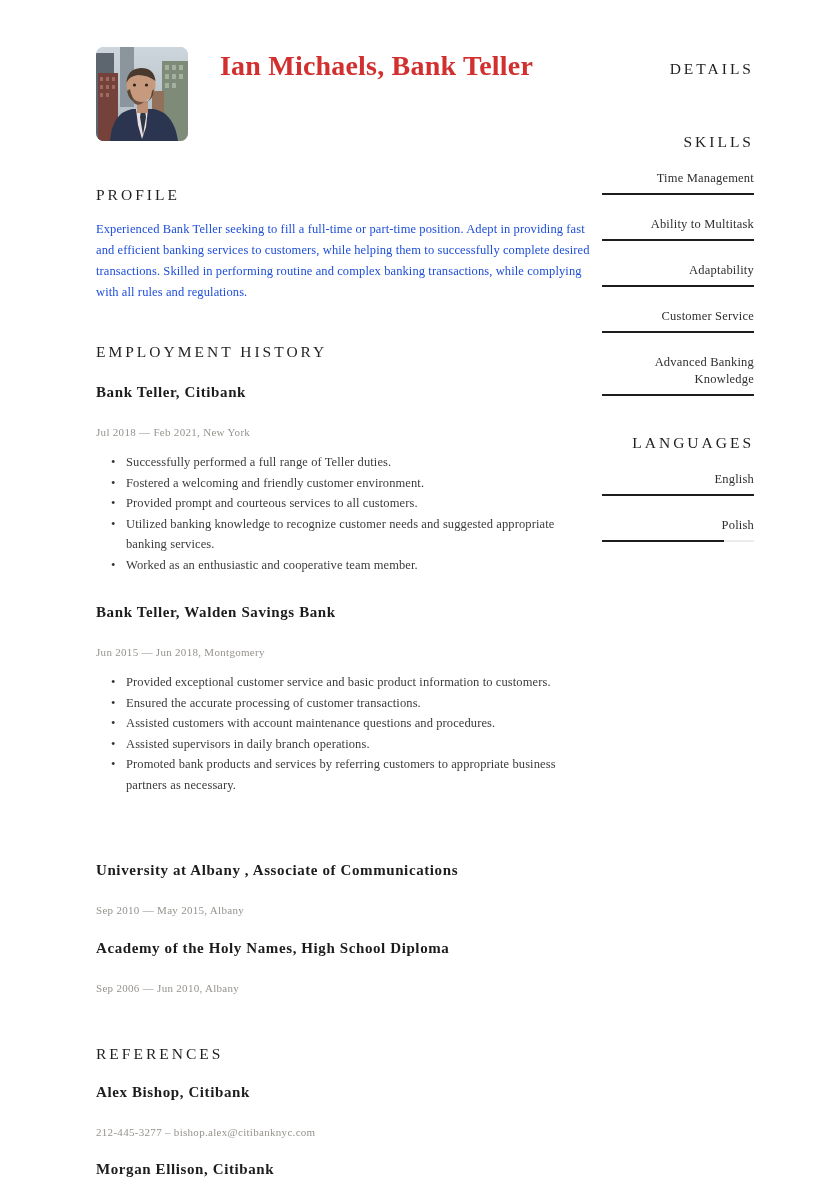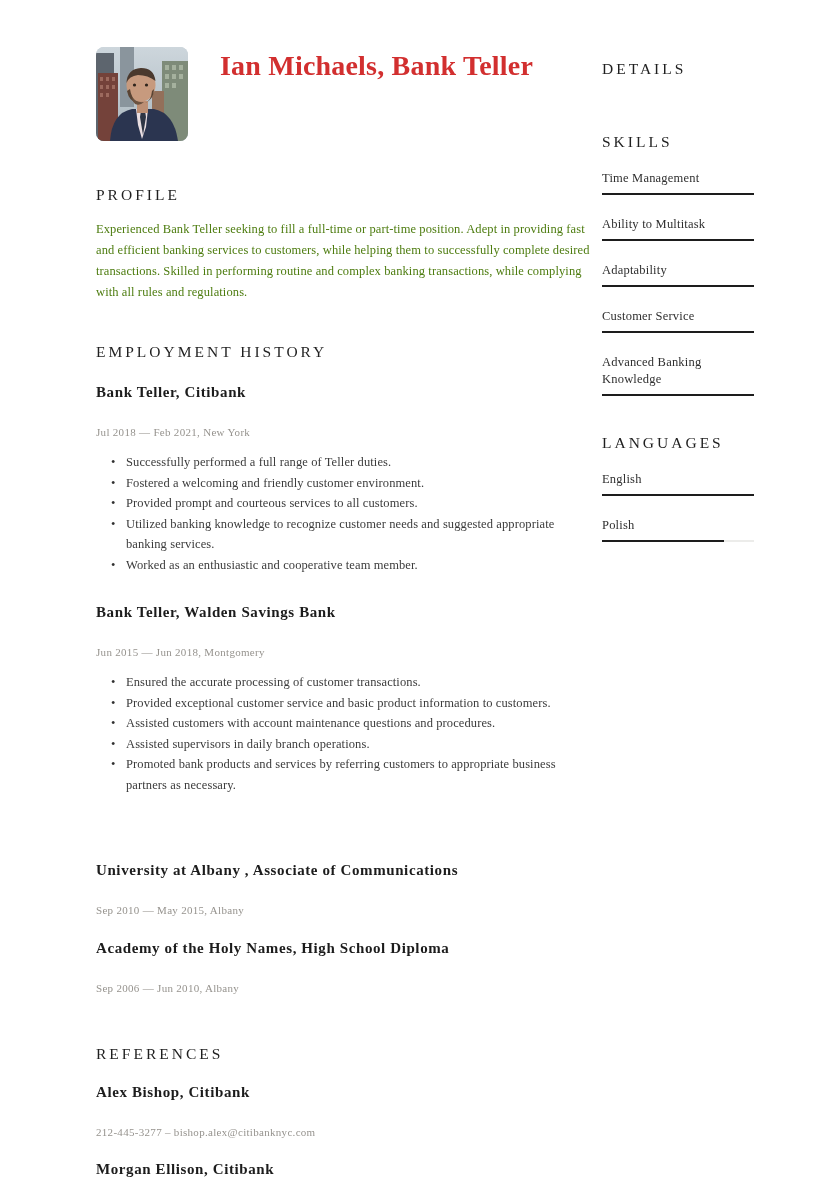--- a/index.html
+++ b/index.html
@@ -37,21 +37,21 @@
   .section { margin-bottom:0; }
   .section-heading {
     font-size:15.5px; font-weight:400;
     letter-spacing:3px;
     color:#1f1f1f;
     line-height:17px;
   }
   .profile-text {
     margin-top:16px;
     font-size:12.5px; line-height:21px;
-    color:#4d7c0f;
+    color:#1d4ed8;
     letter-spacing:0.1px;
   }
   .gap-profile { height:40px; }
   .gap-section { height:44px; }
   .gap-refs { height:50px; }
   .job { margin-top:23px; }
   .job-title, .edu-title, .ref-name {
     font-size:15px; font-weight:700;
     letter-spacing:0.6px;
     line-height:19px;
@@ -72,21 +72,21 @@
     letter-spacing:0.1px;
   }
   .bullets li::before {
     content:"•";
     position:absolute; left:15px; top:0;
     color:#2f2f2f;
   }
   .edu-entry { margin-top:22px; }
   .ref-entry { margin-top:21px; }
   
-  .right-col { width:152px; margin-left:auto; flex:none; padding-top:13px; }
+  .right-col { width:152px; margin-left:auto; flex:none; padding-top:13px;text-align:right; }
   .sidebar-heading {
     font-size:15.5px; font-weight:400;
     letter-spacing:3px; line-height:17px;
     color:#1f1f1f;
   }
   .details-spacer { height:56px; }
   .meter-list { margin-top:20px; }
   .meter-item { margin-bottom:21px; }
   .meter-label {
     font-size:12.5px; line-height:17px;
@@ -177,22 +177,22 @@
           <li>Provided prompt and courteous services to all customers.</li>
           <li>Utilized banking knowledge to recognize customer needs and suggested appropriate banking services.</li>
           <li>Worked as an enthusiastic and cooperative team member.</li>
         </ul>
       </div>
 
       <div class="job" style="margin-top:28px">
         <div class="job-title">Bank Teller, Walden Savings Bank</div>
         <div class="job-period">Jun 2015 — Jun 2018, Montgomery</div>
         <ul class="bullets">
+          <li>Provided exceptional customer service and basic product information to customers.</li>
           <li>Ensured the accurate processing of customer transactions.</li>
-          <li>Provided exceptional customer service and basic product information to customers.</li>
           <li>Assisted customers with account maintenance questions and procedures.</li>
           <li>Assisted supervisors in daily branch operations.</li>
           <li>Promoted bank products and services by referring customers to appropriate business partners as necessary.</li>
         </ul>
       </div>
     </div>
 
     <div class="gap-section"></div>
 
     <div class="section">

